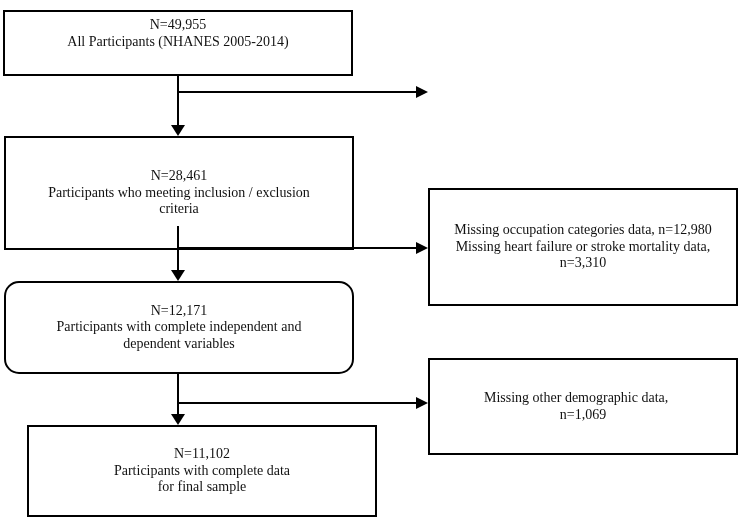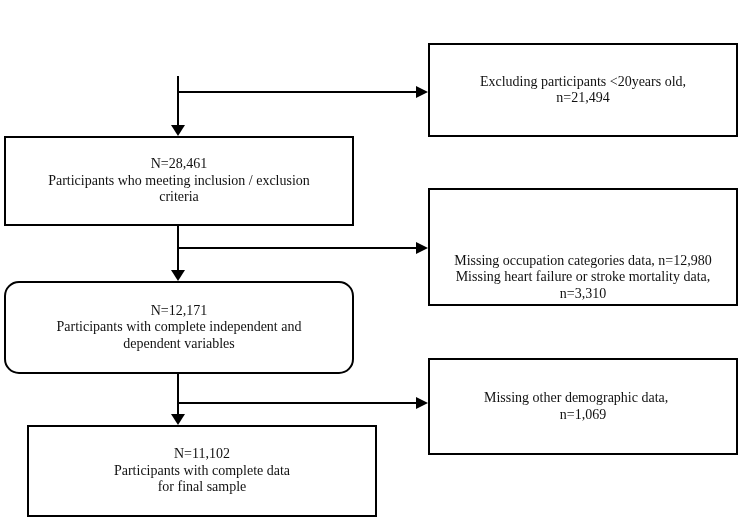--- a/index.html
+++ b/index.html
@@ -26,27 +26,27 @@
     justify-content: center;
     text-align: center;
     font-size: 14px;
     line-height: 16.5px;
     padding: 2px 6px;
   }
   .fc-box .line { white-space: nowrap; }
 
   
   #box-1 { left: 3px;   top: 10px;  width: 350px; height: 66px; justify-content: flex-start; padding-top: 5px; }
-  #box-2 { left: 4px;   top: 136px; width: 350px; height: 90px; }
+  #box-2 { left: 4px;   top: 136px; width: 350px; height: 114px; }
   #box-3 { left: 4px;   top: 281px; width: 350px; height: 93px; border-radius: 15px; }
   #box-4 { left: 3px;   top: 425px; width: 350px; height: 92px; margin-left: 24px; }
 
   
   #box-r1 { left: 428px; top: 43px;  width: 310px; height: 94px; }
-  #box-r2 { left: 428px; top: 188px; width: 310px; height: 118px; justify-content: flex-end; }
+  #box-r2 { left: 428px; top: 188px; width: 310px; height: 118px; }
   #box-r3 { left: 428px; top: 358px; width: 310px; height: 97px; }
   #box-r3 .line:first-child { text-align: left; padding-left: 4px; margin-left: 44px; }
 
   
   .vline {
     position: absolute;
     width: 2px;
     background: #000000;
   }
   .hline {
@@ -81,43 +81,43 @@
   #a-d3 { left: 171px; top: 414px; }
   #a-r1 { left: 416px; top: 86px; }
   #a-r2 { left: 416px; top: 242px; }
   #a-r3 { left: 416px; top: 397px; }
 </style>
 </head>
 <body>
 
 <div id="figure">
 
+  <div class="fc-box" id="box-1">
+    <div class="line">N=49,955</div>
+    <div class="line">All Participants (NHANES 2005-2014)</div>
+  </div>
 
   <div class="fc-box" id="box-2">
     <div class="line">N=28,461</div>
     <div class="line">Participants who meeting inclusion / exclusion</div>
     <div class="line">criteria</div>
   </div>
 
   <div class="fc-box" id="box-3">
     <div class="line">N=12,171</div>
     <div class="line">Participants with complete independent and</div>
     <div class="line">dependent variables</div>
   </div>
 
   <div class="fc-box" id="box-4">
     <div class="line">N=11,102</div>
     <div class="line">Participants with complete data</div>
     <div class="line">for final sample</div>
   </div>
 
-  <div class="fc-box" id="box-r1">
-    <div class="line">Excluding participants &lt;20years old,</div>
-    <div class="line">n=21,494</div>
-  </div>
 
   <div class="fc-box" id="box-r2">
     <div class="line">Missing occupation categories data, n=12,980</div>
     <div class="line">Missing heart failure or stroke mortality data,</div>
     <div class="line">n=3,310</div>
   </div>
 
   <div class="fc-box" id="box-r3">
     <div class="line">Missing other demographic data,</div>
     <div class="line">n=1,069</div>

